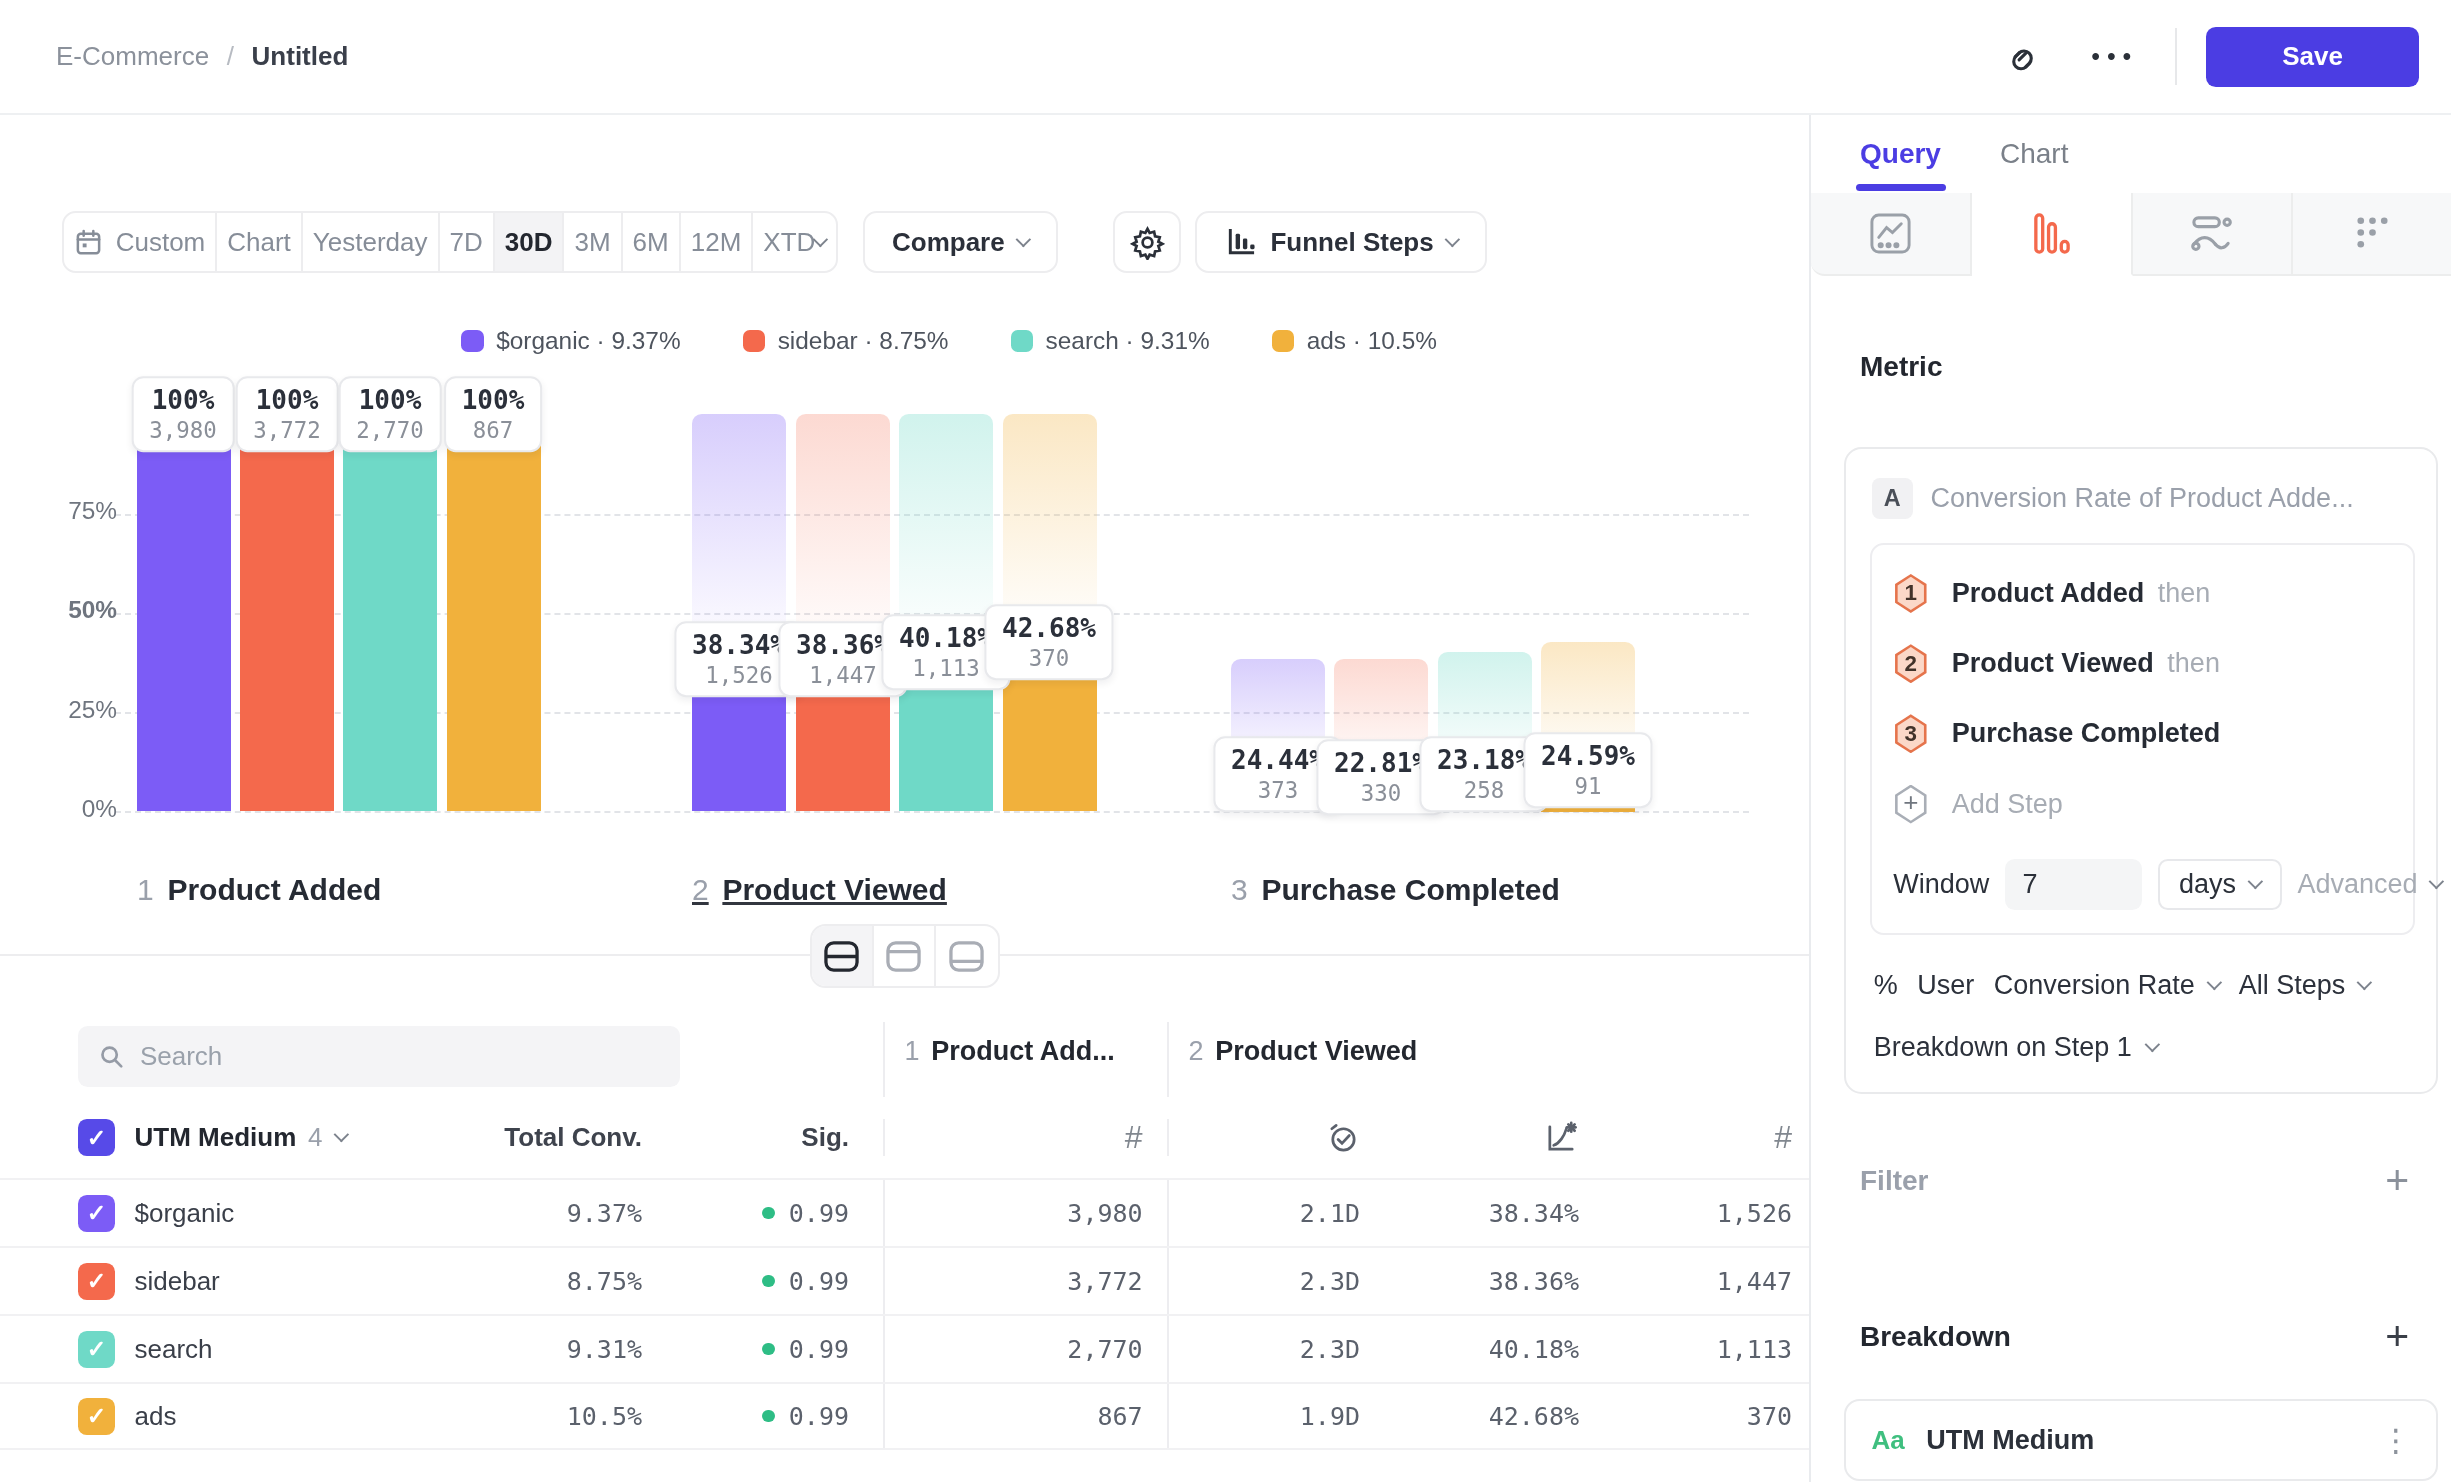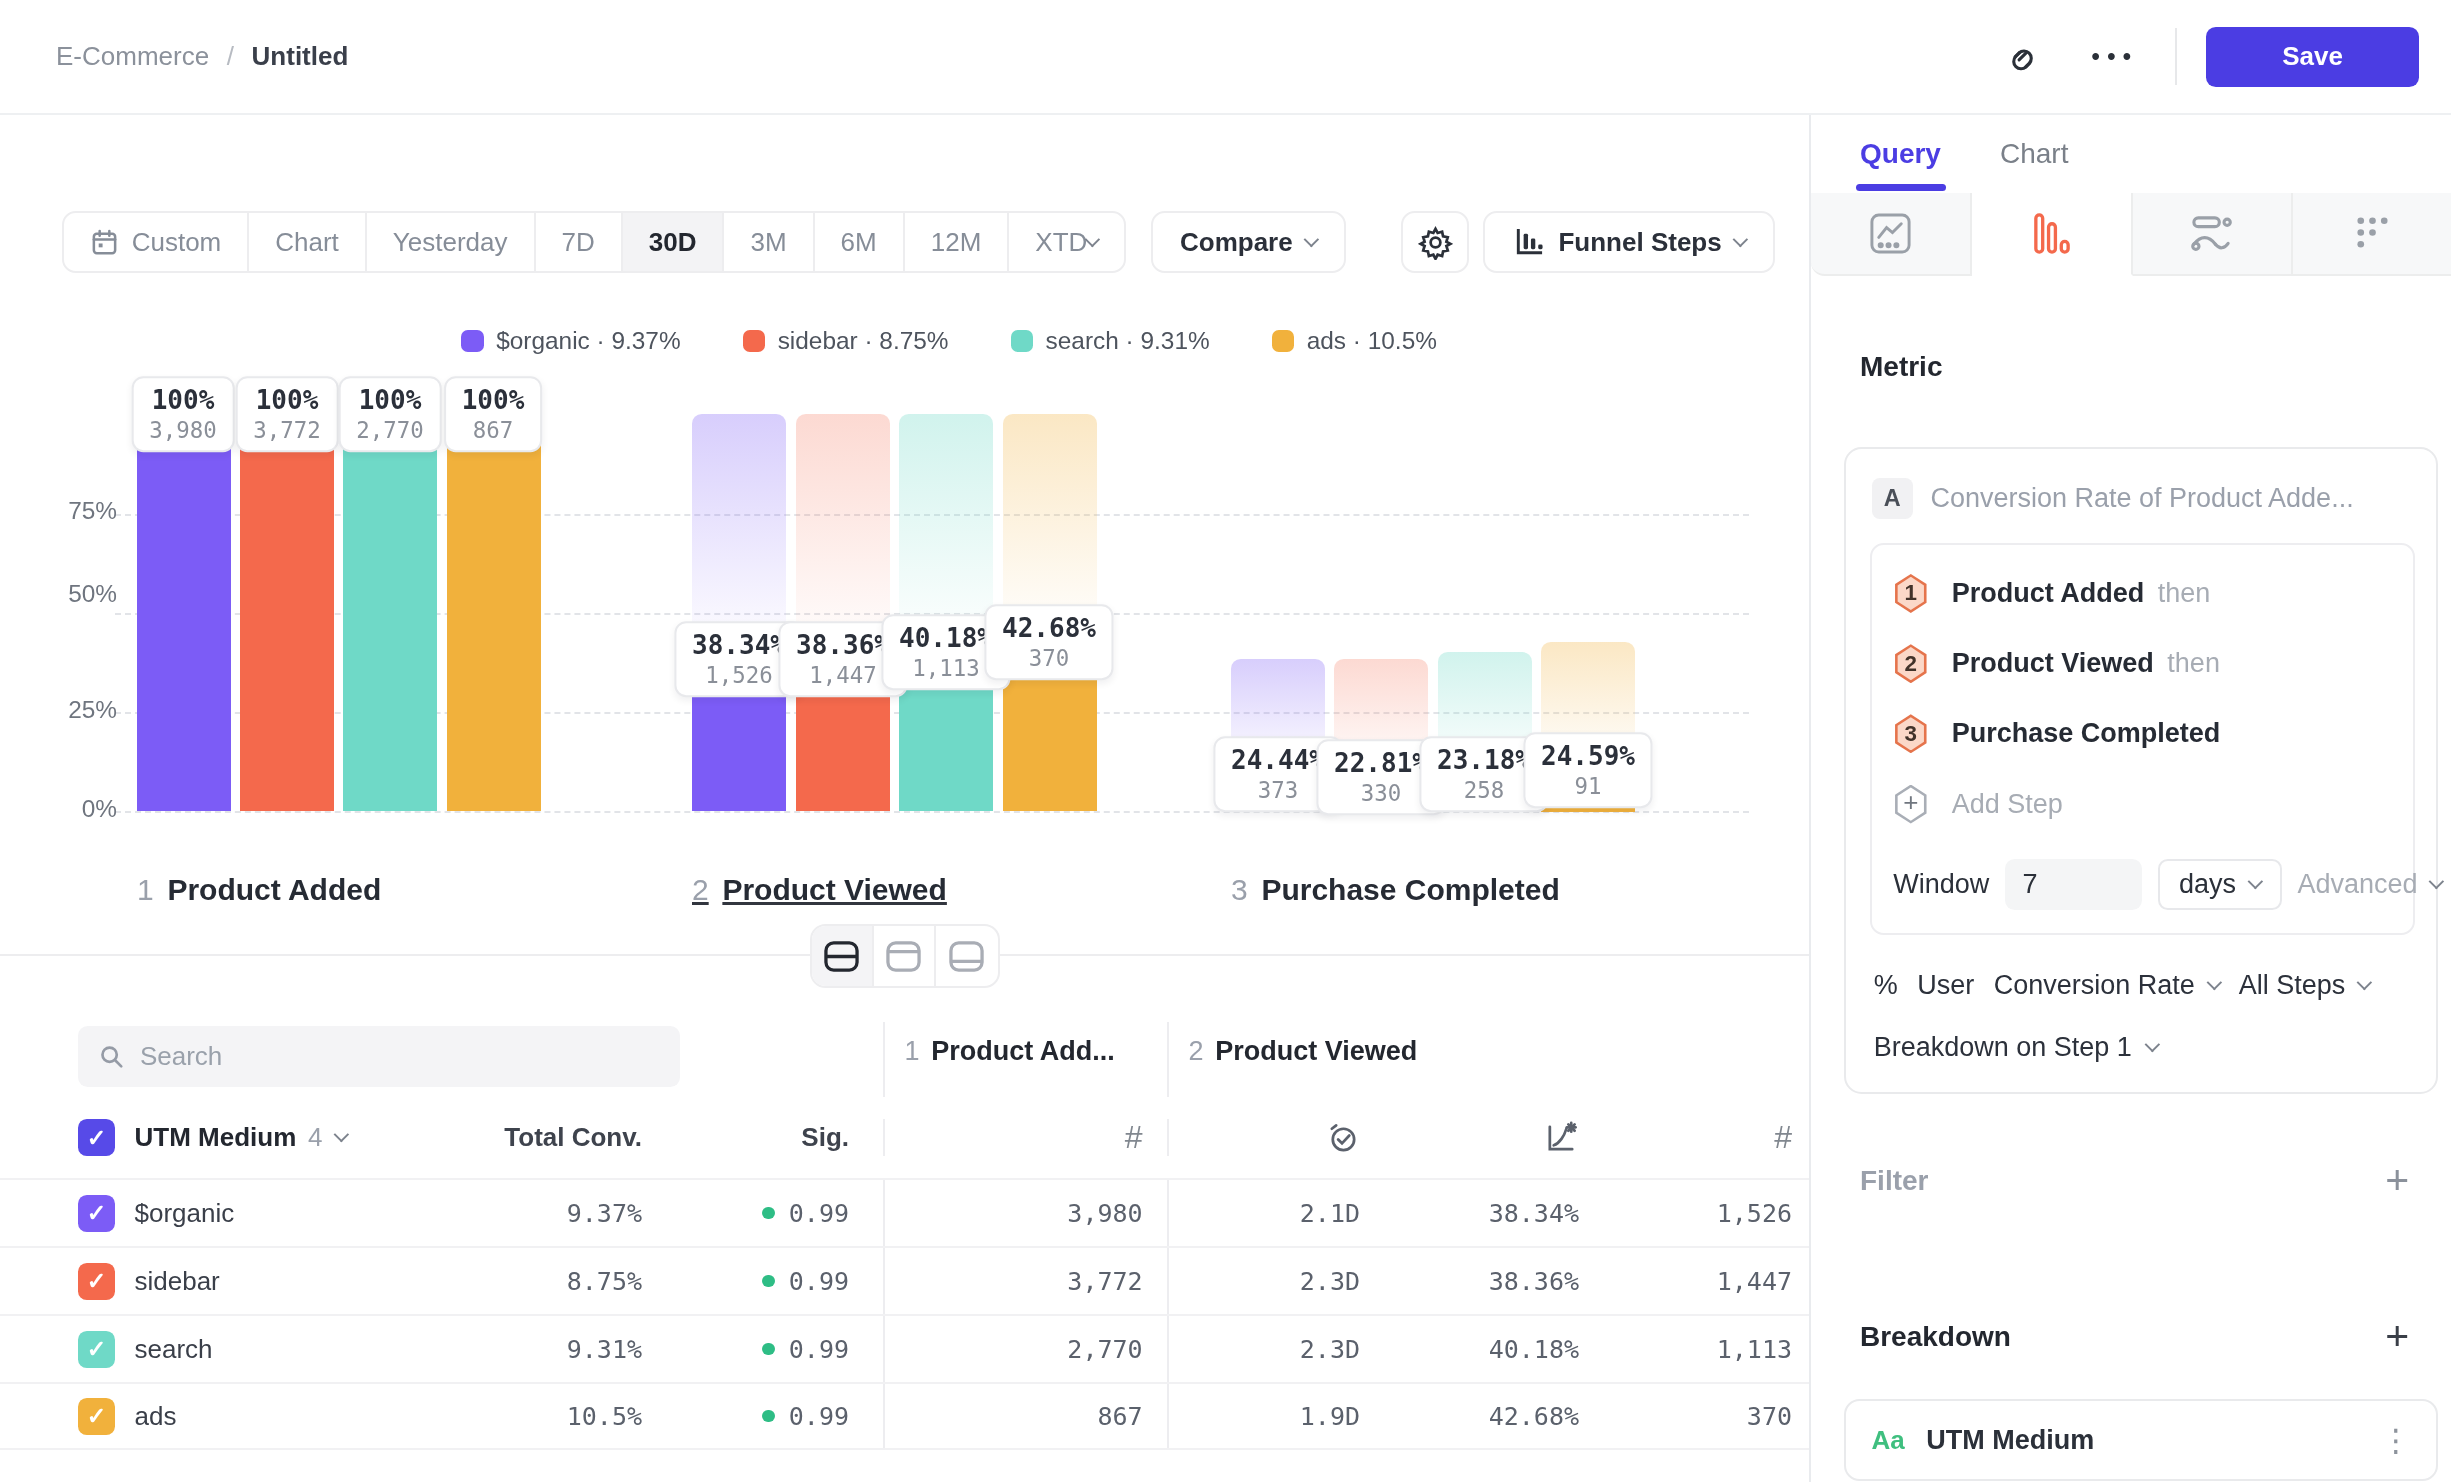--- a/index.html
+++ b/index.html
@@ -21,21 +21,21 @@
     font-size:26px; font-weight:600; display:flex; align-items:center; justify-content:center; }
 
   
   .left { position:absolute; left:0; top:115px; width:1811px; height:1367px;
     border-right:2px solid #e9ebee; }
   .panel { position:absolute; left:1811px; top:115px; width:641px; height:1367px; background:#fff; }
 
   
   .toolbar { position:absolute; top:96px; left:62px; display:flex; align-items:center; }
   .seg-group { display:flex; border:2px solid #ededef; border-radius:13.7px; overflow:hidden; height:62px; }
-  .seg { display:flex; align-items:center; padding:0 26px; font-size:26px; color:#868d98;
+  .seg { display:flex; align-items:center; padding:0 10px; font-size:26px; color:#868d98;
     border-right:2px solid #ededef; cursor:pointer; white-space:nowrap; }
   .seg:last-child { border-right:none; }
   .seg.active { background:#f3f3f5; color:#23272f; font-weight:700; }
   .seg .cal { margin-right:12.7px; display:flex; }
   .btn { height:62px; border:2px solid #ededef; border-radius:13.7px; display:flex; align-items:center;
     padding:0 27px; font-size:26px; color:#2b303a; font-weight:600; gap:13.7px; cursor:pointer; }
   .chev { display:inline-block; width:10.7px; height:10.7px; border-right:2.9px solid #7d838d;
     border-bottom:2.9px solid #7d838d; transform:rotate(45deg); margin-top:-5.9px; }
   .gear-btn { margin-left:55px; width:68px; justify-content:center; padding:0; }
   .cmp-btn { margin-left:25px; }
@@ -275,21 +275,21 @@
       <div class="lg-item">
         <span class="lg-sw" style="background: rgb(241, 177, 60);"></span>
         <span class="lg-tx">ads · 10.5%</span>
       </div>
     </div>
 
   <div id="chart-layer">
       <div class="gridline" style="top: 399px;"></div>
       <div class="ytick" style="top: 382px;">75%</div>
       <div class="gridline" style="top: 498px;"></div>
-      <div class="ytick" style="top: 465px;">50%</div>
+      <div class="ytick" style="top: 481px; font-weight: bold;">50%</div>
       <div class="gridline" style="top: 597px;"></div>
       <div class="ytick" style="top: 581px;">25%</div>
       <div class="gridline" style="top: 696px;"></div>
       <div class="ytick" style="top: 680px;">0%</div>
       <div class="bar-solid" style="left: 137px; top: 299px; width: 94px; height: 397px; background: rgb(124, 92, 246); border-radius: 9.8px 9.8px 0px 0px;"></div>
       <div class="bar-fade" style="left: 692px; top: 299px; width: 94px; height: 245px; background: linear-gradient(rgba(124, 92, 246, 0.3), rgba(255, 255, 255, 0));"></div>
       <div class="bar-solid" style="left: 692px; top: 544px; width: 94px; height: 152px; background: rgb(124, 92, 246);"></div>
       <div class="bar-fade" style="left: 1231px; top: 544px; width: 94px; height: 115px; background: linear-gradient(rgba(124, 92, 246, 0.3), rgba(255, 255, 255, 0));"></div>
       <div class="bar-solid" style="left: 1231px; top: 659px; width: 94px; height: 37px; background: rgb(124, 92, 246);"></div>
       <div class="bar-solid" style="left: 240px; top: 299px; width: 94px; height: 397px; background: rgb(244, 105, 76); border-radius: 9.8px 9.8px 0px 0px;"></div>

